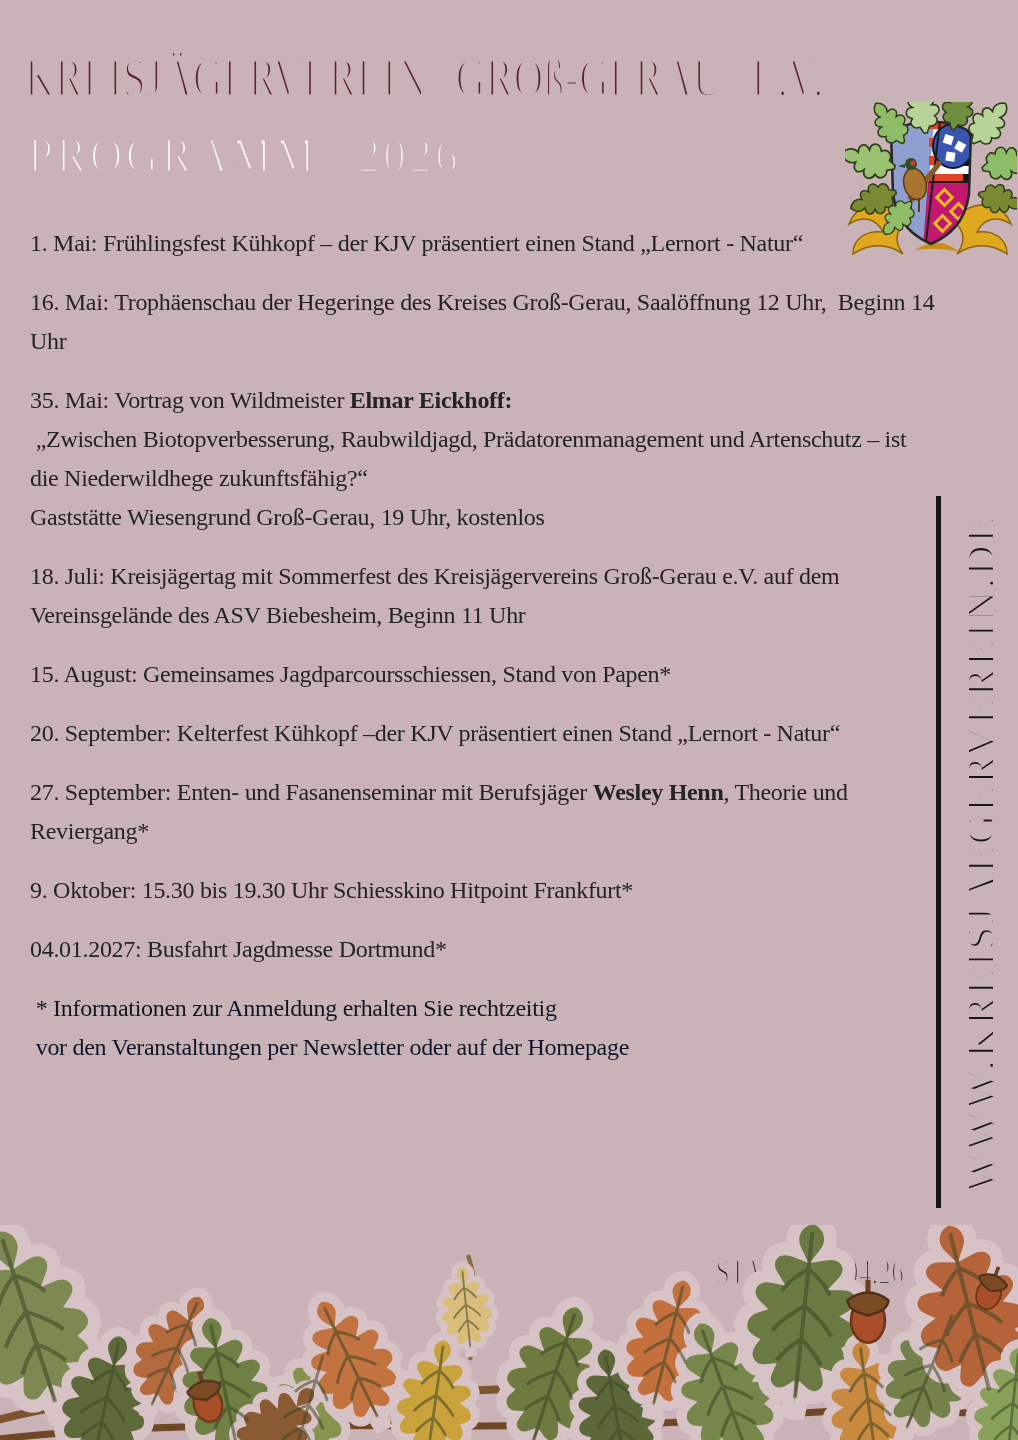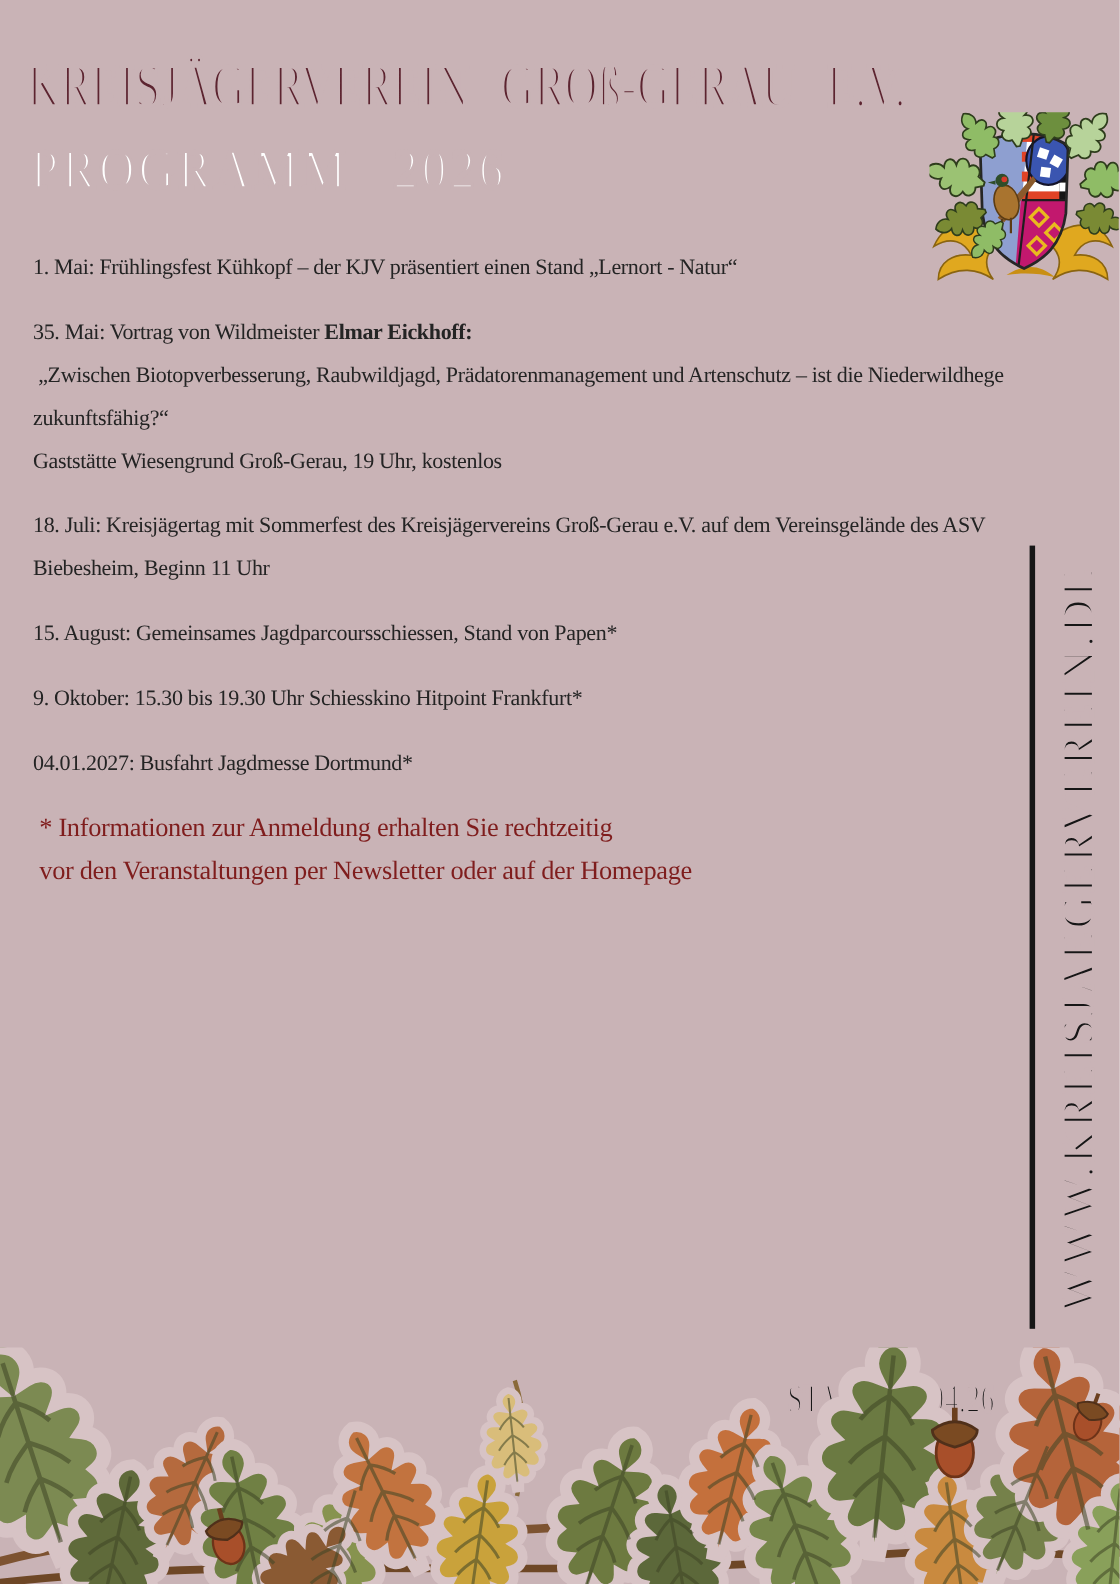--- a/index.html
+++ b/index.html
@@ -28,28 +28,28 @@
     white-space:nowrap;
     transform:scaleX(0.88);transform-origin:left top;
   }
   .crest{ position:absolute;left:845px;top:102px; }
   .events{
     position:absolute;left:30px;top:224px;width:908px;
     color:#242424;
   }
   .event{
     margin:0 0 20px 0;
-    font-size:20px;line-height:39px;letter-spacing:-0.3px;
+    font-size:24px;line-height:39px;letter-spacing:-0.3px;
     white-space:pre-wrap;
   }
   .event b{font-weight:700;}
   .footnote{
     margin:0;
     font-size:24px;line-height:39px;letter-spacing:-0.3px;
-    white-space:pre-wrap;color:#7f1d1d;
+    white-space:pre-wrap;color:#0f172a;
   }
   .v-rule{
     position:absolute;left:936px;top:496px;
     width:5px;height:712px;background:#161616;
   }
   .website{
     position:absolute;left:622px;top:832px;
     width:710px;height:42px;
     transform:rotate(-90deg);transform-origin:center;
     font-size:41px;letter-spacing:3px;color:#161616;
@@ -132,25 +132,28 @@
       <use href="#mini-leaf" transform="translate(156,62) rotate(75) scale(1.6)" fill="#8fbc66"></use>
       <use href="#mini-leaf" transform="translate(150,96) rotate(105) scale(1.4)" fill="#7a8a34"></use>
       <use href="#mini-leaf" transform="translate(30,60) rotate(-75) scale(1.7)" fill="#9bc273"></use>
       <use href="#mini-leaf" transform="translate(34,96) rotate(-110) scale(1.5)" fill="#7a8a34"></use>
       <use href="#mini-leaf" transform="translate(56,112) rotate(-140) scale(1.3)" fill="#8fbc66"></use>
     </g>
   </svg>
 
   <div class="events">
       <p class="event"><span>1. Mai: Frühlingsfest Kühkopf – der KJV präsentiert einen Stand „Lernort - Natur“</span></p>
+      <p class="event"><span>16. Mai: Trophäenschau der Hegeringe des Kreises Groß-Gerau, Saalöffnung 12 Uhr,  Beginn 14 Uhr</span></p>
       <p class="event"><span>35. Mai: Vortrag von Wildmeister </span><b>Elmar Eickhoff:</b><span>
  „Zwischen Biotopverbesserung, Raubwildjagd, Prädatorenmanagement und Artenschutz – ist die Niederwildhege zukunftsfähig?“
 Gaststätte Wiesengrund Groß-Gerau, 19 Uhr, kostenlos</span></p>
       <p class="event"><span>18. Juli: Kreisjägertag mit Sommerfest des Kreisjägervereins Groß-Gerau e.V. auf dem Vereinsgelände des ASV Biebesheim, Beginn 11 Uhr</span></p>
       <p class="event"><span>15. August: Gemeinsames Jagdparcoursschiessen, Stand von Papen*</span></p>
+      <p class="event"><span>20. September: Kelterfest Kühkopf –der KJV präsentiert einen Stand „Lernort - Natur“</span></p>
+      <p class="event"><span>27. September: Enten- und Fasanenseminar mit Berufsjäger </span><b>Wesley Henn</b><span>, Theorie und Reviergang*</span></p>
       <p class="event"><span>9. Oktober: 15.30 bis 19.30 Uhr Schiesskino Hitpoint Frankfurt*</span></p>
       <p class="event"><span>04.01.2027: Busfahrt Jagdmesse Dortmund*</span></p>
       <p class="footnote"> * Informationen zur Anmeldung erhalten Sie rechtzeitig
  vor den Veranstaltungen per Newsletter oder auf der Homepage</p>
     </div>
 
   <div class="v-rule"></div>
   <div class="website thin-sm">WWW.KREISJAEGERVEREIN.DE</div>
 
   <div class="stand thin-sm">STAND:  23.04.26</div>

